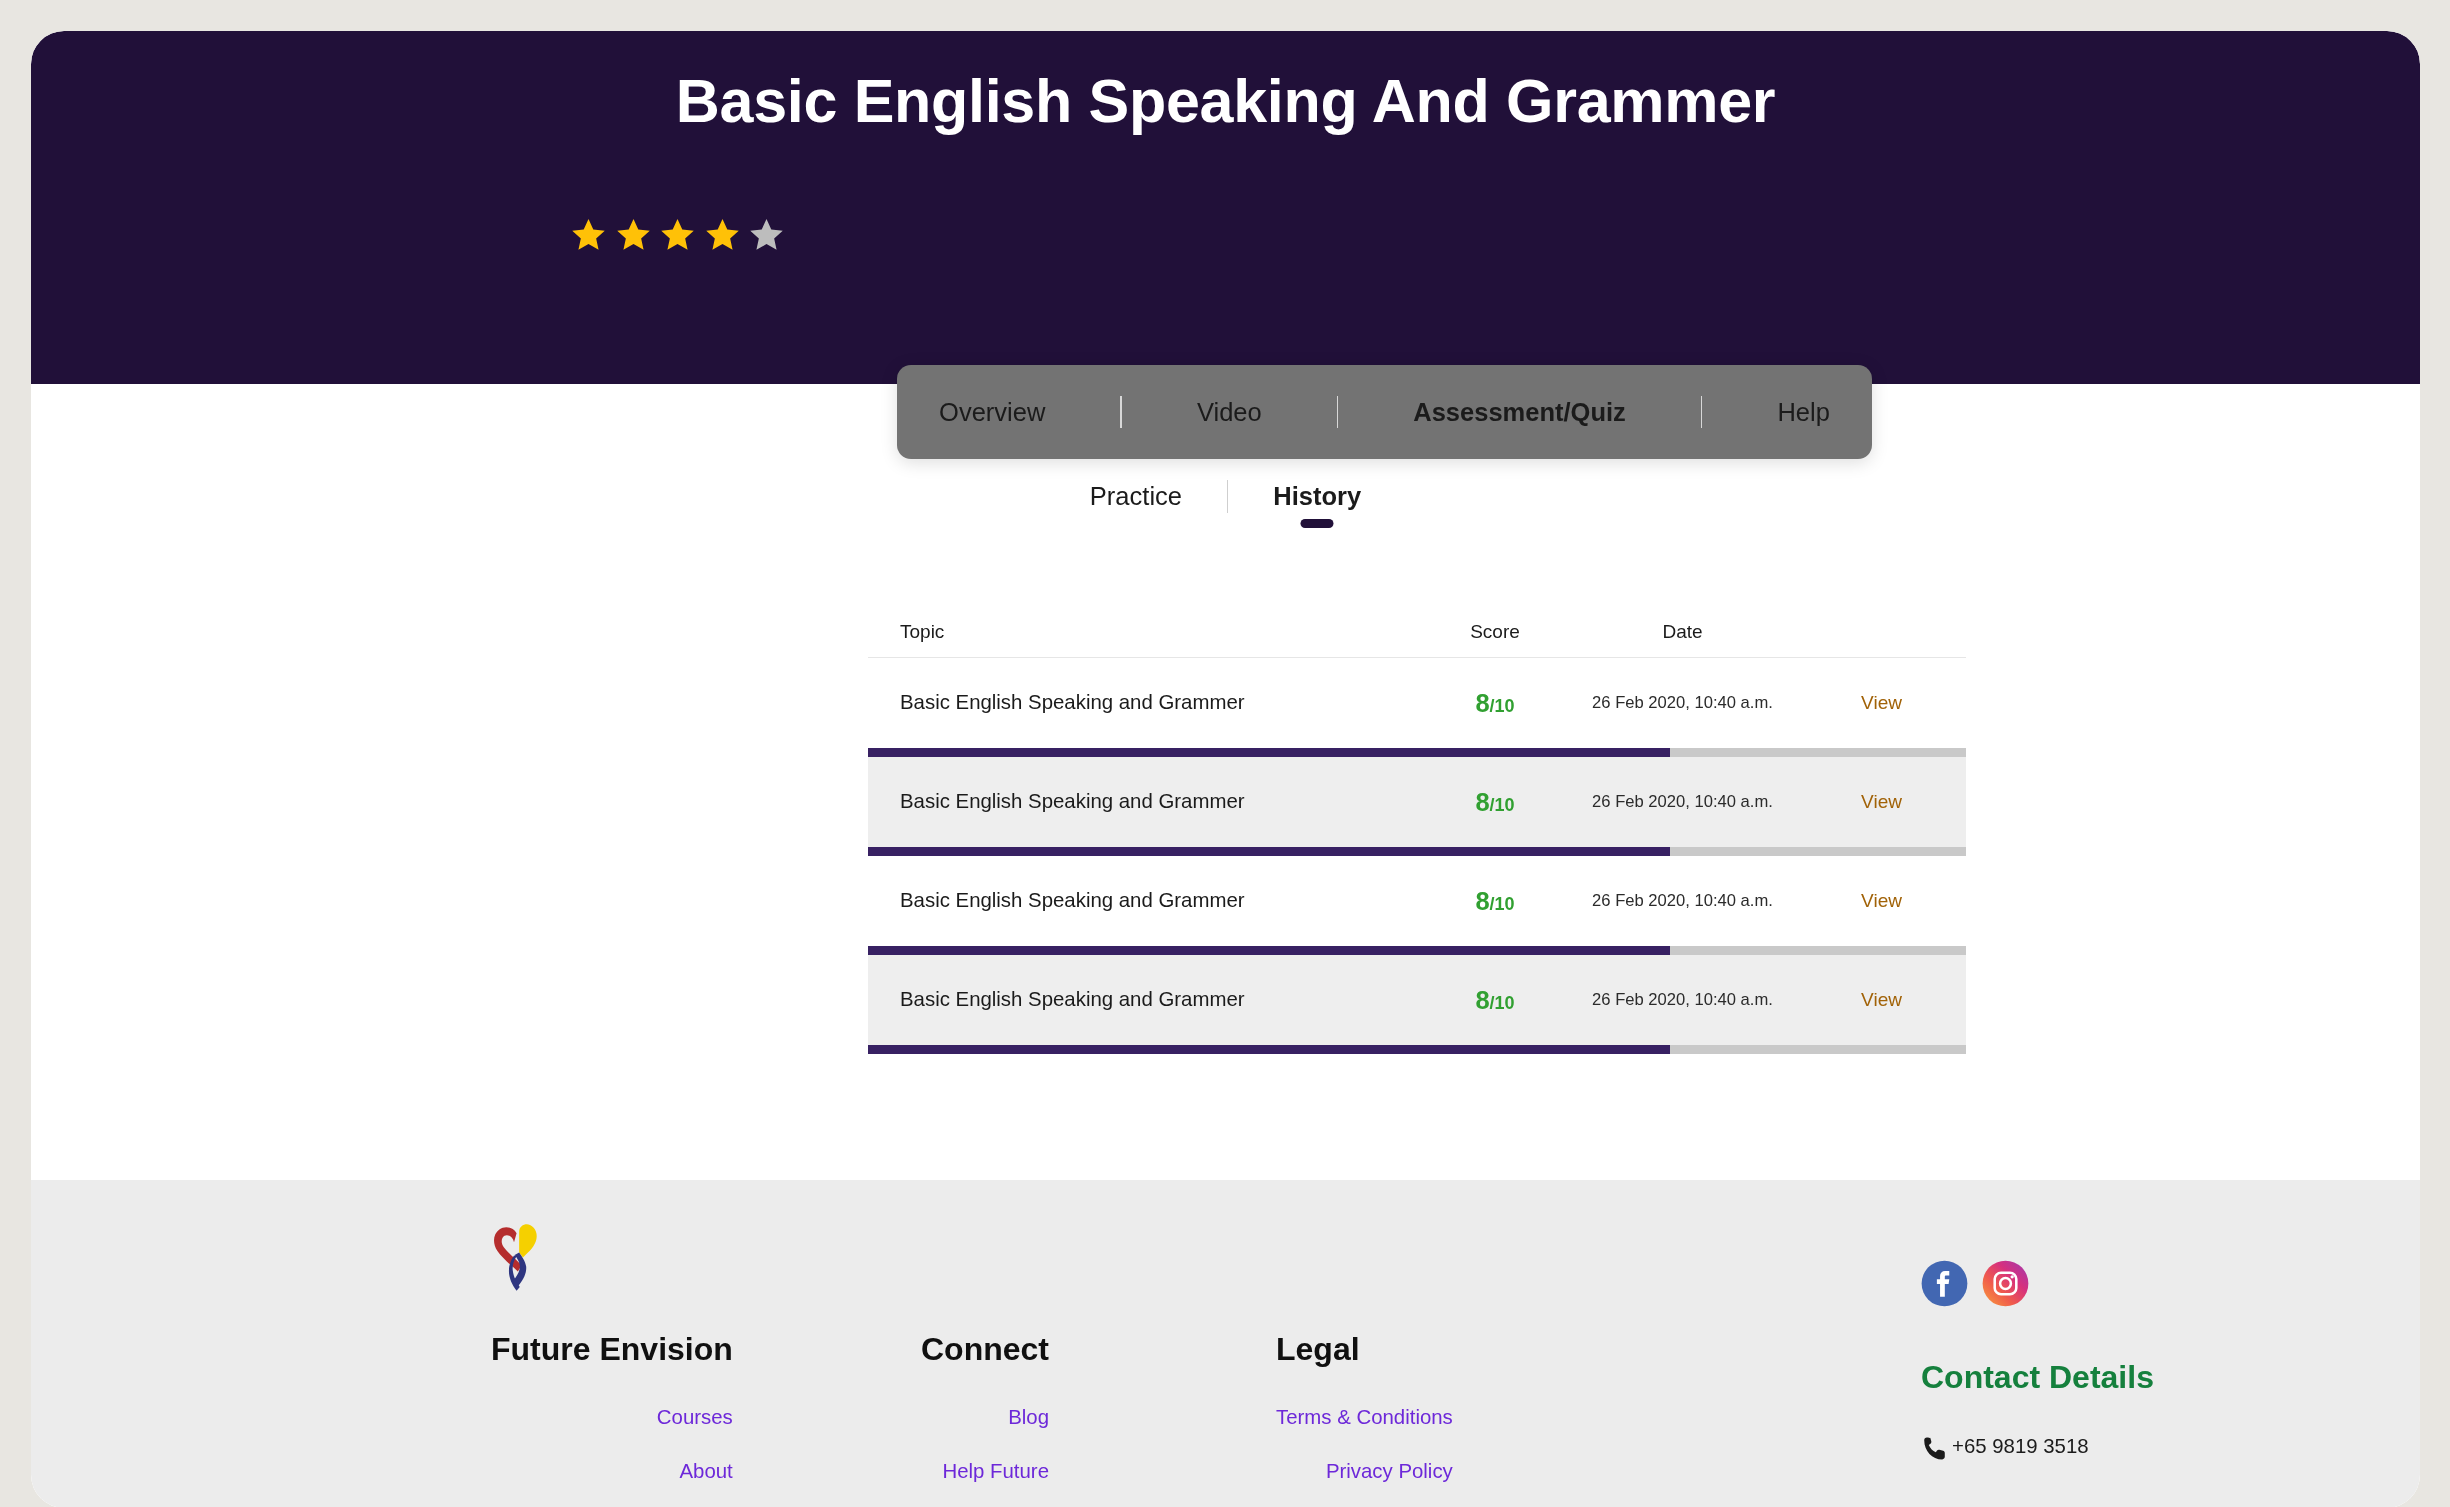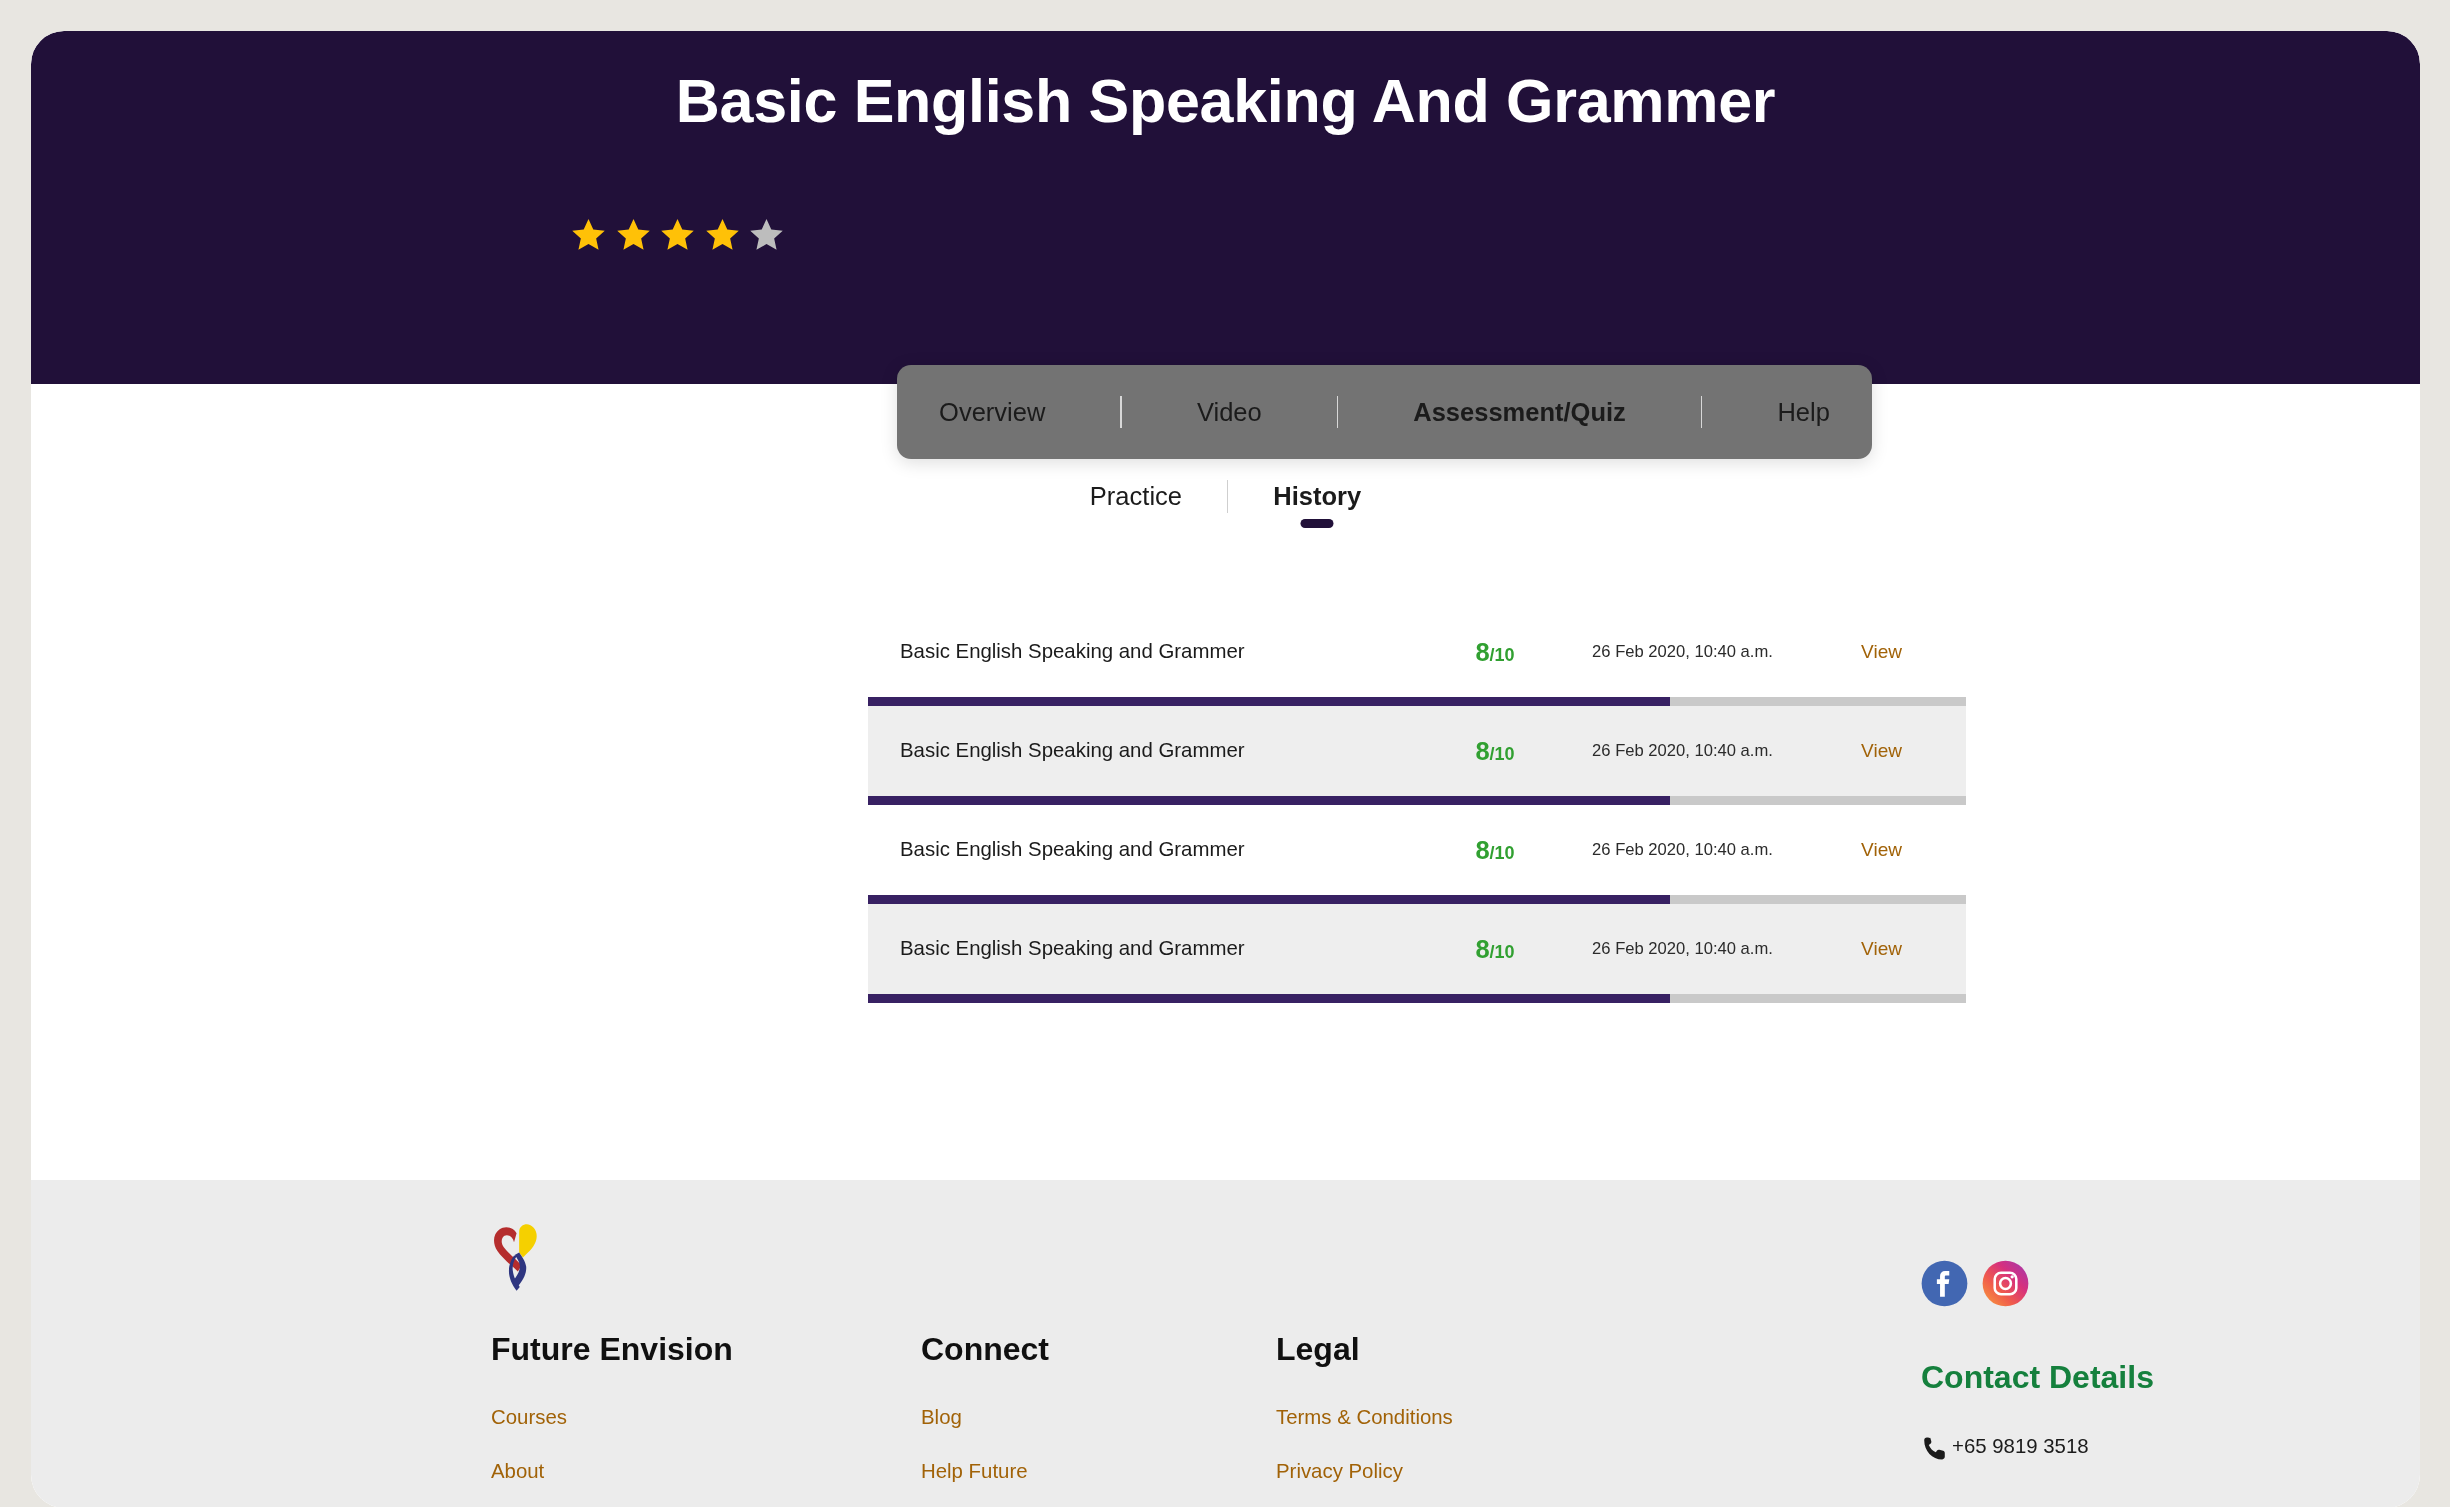--- a/index.html
+++ b/index.html
@@ -239,23 +239,24 @@
   .fcol-title {
     font-size: 32px;
     font-weight: 800;
     color: #101010;
     margin-bottom: 38px;
     white-space: nowrap;
   }
   .fcol-link {
     display: block;
     font-size: 20.4px;
-    color: #a16207;
+    color: #6d28d9;
     margin-bottom: 31px;
     white-space: nowrap;
+    text-align: right;
   }
   .social-row {
     position: absolute;
     left: 1890px;
     top: 1229px;
     display: flex;
     gap: 14px;
     z-index: 20;
   }
   .social-icon { width: 47px; height: 47px; display: block; }
@@ -323,20 +324,26 @@
       <div class="tabcard-item">Help</div>
     </div>
 
   <div class="subtabs" id="sub-tabs">
       <div class="subtab"><span>Practice</span></div>
       <div class="subtab-div"></div>
       <div class="subtab active"><span>History</span><span class="underline"></span></div>
     </div>
 
   <div class="quiz-table">
+    <div class="quiz-colrow">
+      <div class="col-topic">Topic</div>
+      <div class="col-score">Score</div>
+      <div class="col-date">Date</div>
+      <div class="col-action"></div>
+    </div>
     <div id="quiz-rows">
         <div class="quiz-row">
           <div class="col-topic">
             <div class="row-topic">Basic English Speaking and Grammer</div>
           </div>
           <div class="col-score"><span class="row-score"><span>8</span><span class="denom">/10</span></span></div>
           <div class="col-date"><span class="row-date">26 Feb 2020, 10:40 a.m.</span></div>
           <div class="col-action"><a class="row-view">View</a></div>
         </div>
         <div class="progress-track" style="background: rgb(201, 201, 201);">

